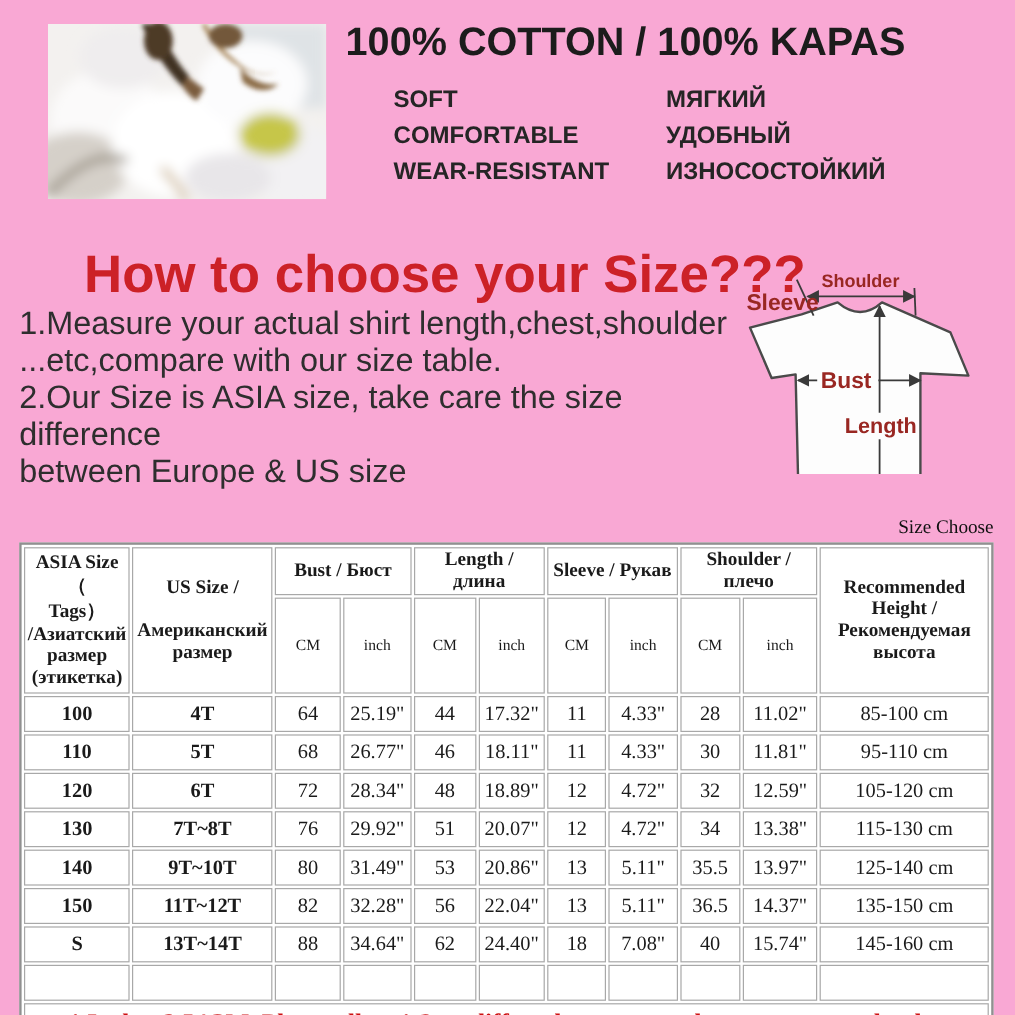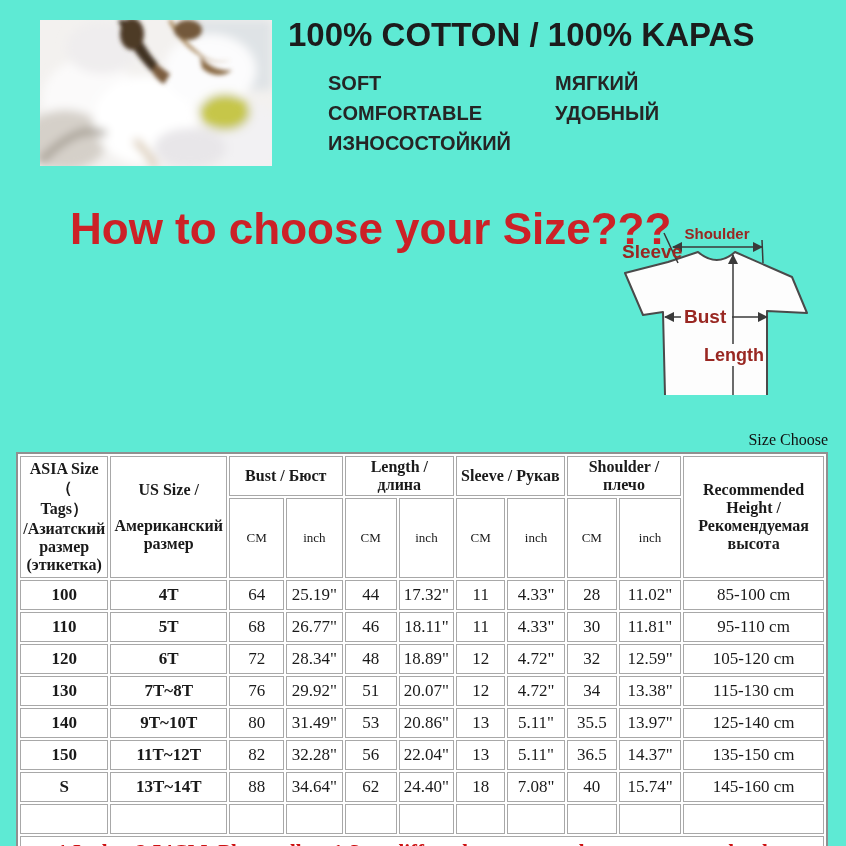--- a/index.html
+++ b/index.html
@@ -1,17 +1,17 @@
 <!DOCTYPE html>
 <html><head>
 <meta charset="utf-8">
 <style>
   html,body{margin:0;padding:0;background:#fff;}
   .page{
-    position:relative;width:846px;height:846px;background:#5eead4;overflow:hidden;
+    position:relative;width:846px;height:846px;background:#f9a8d4;overflow:hidden;
     font-family:"Liberation Sans",sans-serif;color:#1a1a1a;
   }
   
   .cotton-wrap{position:absolute;left:40px;top:20px;width:232px;height:146px;overflow:hidden;}
   .product-title{
     position:absolute;left:288px;top:16px;width:550px;
     font-size:33px;font-weight:bold;color:#1c1c1c;letter-spacing:0px;white-space:nowrap;
   }
   .features{position:absolute;left:328px;top:68px;width:500px;}
   .feature-row{display:flex;height:30px;align-items:center;}
@@ -98,25 +98,30 @@
   <div class="features">
     <div class="feature-row">
       <span class="feature-en">SOFT</span>
       <span class="feature-ru">МЯГКИЙ</span>
     </div>
     <div class="feature-row">
       <span class="feature-en">COMFORTABLE</span>
       <span class="feature-ru">УДОБНЫЙ</span>
     </div>
     <div class="feature-row">
+      <span class="feature-en">WEAR-RESISTANT</span>
       <span class="feature-ru">ИЗНОСОСТОЙКИЙ</span>
     </div>
   </div>
 
   <div class="size-heading">How to choose your Size???</div>
+  <div class="size-tips">1.Measure your actual shirt length,chest,shoulder
+...etc,compare with our size table.
+2.Our Size is ASIA size, take care the size difference
+between Europe &amp; US size</div>
 
   <div class="shirt-wrap">
     <svg width="226" height="195" viewBox="0 0 226 195">
       <defs>
         <marker id="arr" viewBox="0 0 10 10" refX="9" refY="5" markerWidth="7" markerHeight="7" orient="auto-start-reverse">
           <path d="M0,0 L10,5 L0,10 Z" fill="#3a3a3a"></path>
         </marker>
       </defs>
 
       <path d="M45,190 L43,107 L23,110 L5,68 L48,57 L78,47 Q97,63 115,47 L172,72 L187,108 L147,106 L147,190" fill="#fdfdfd" stroke="#4a4a4a" stroke-width="2" stroke-linejoin="round"></path>

